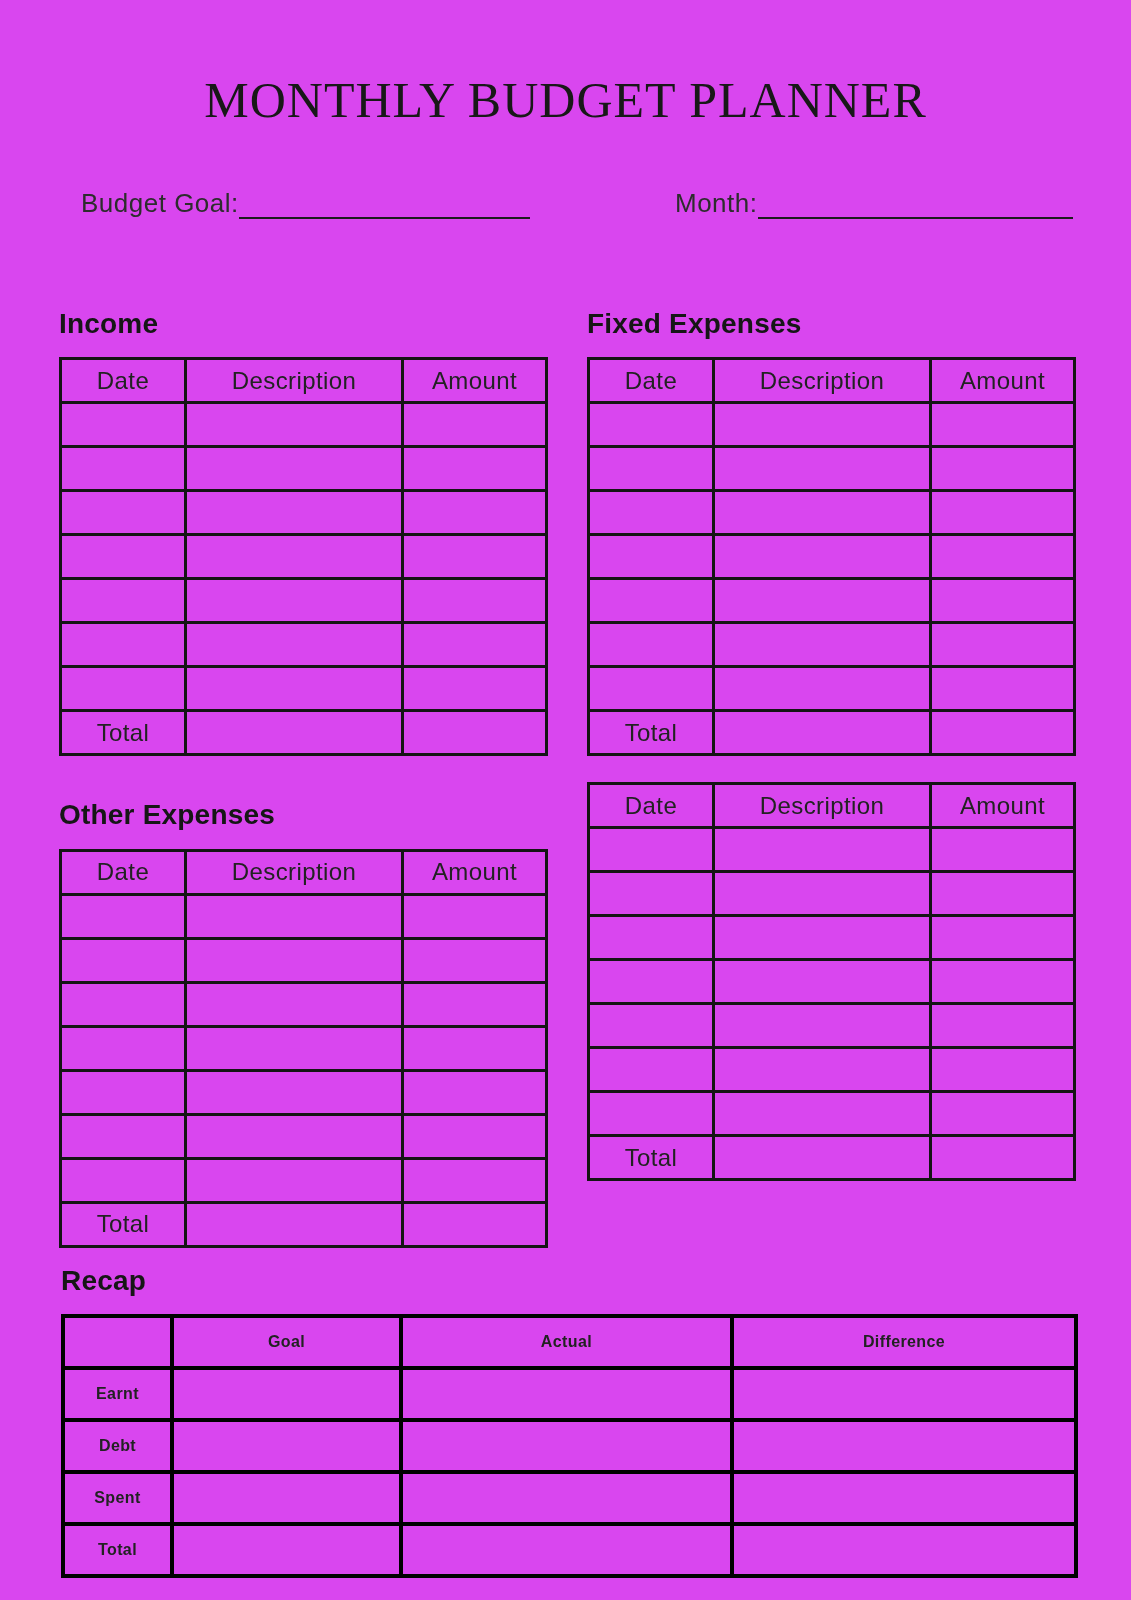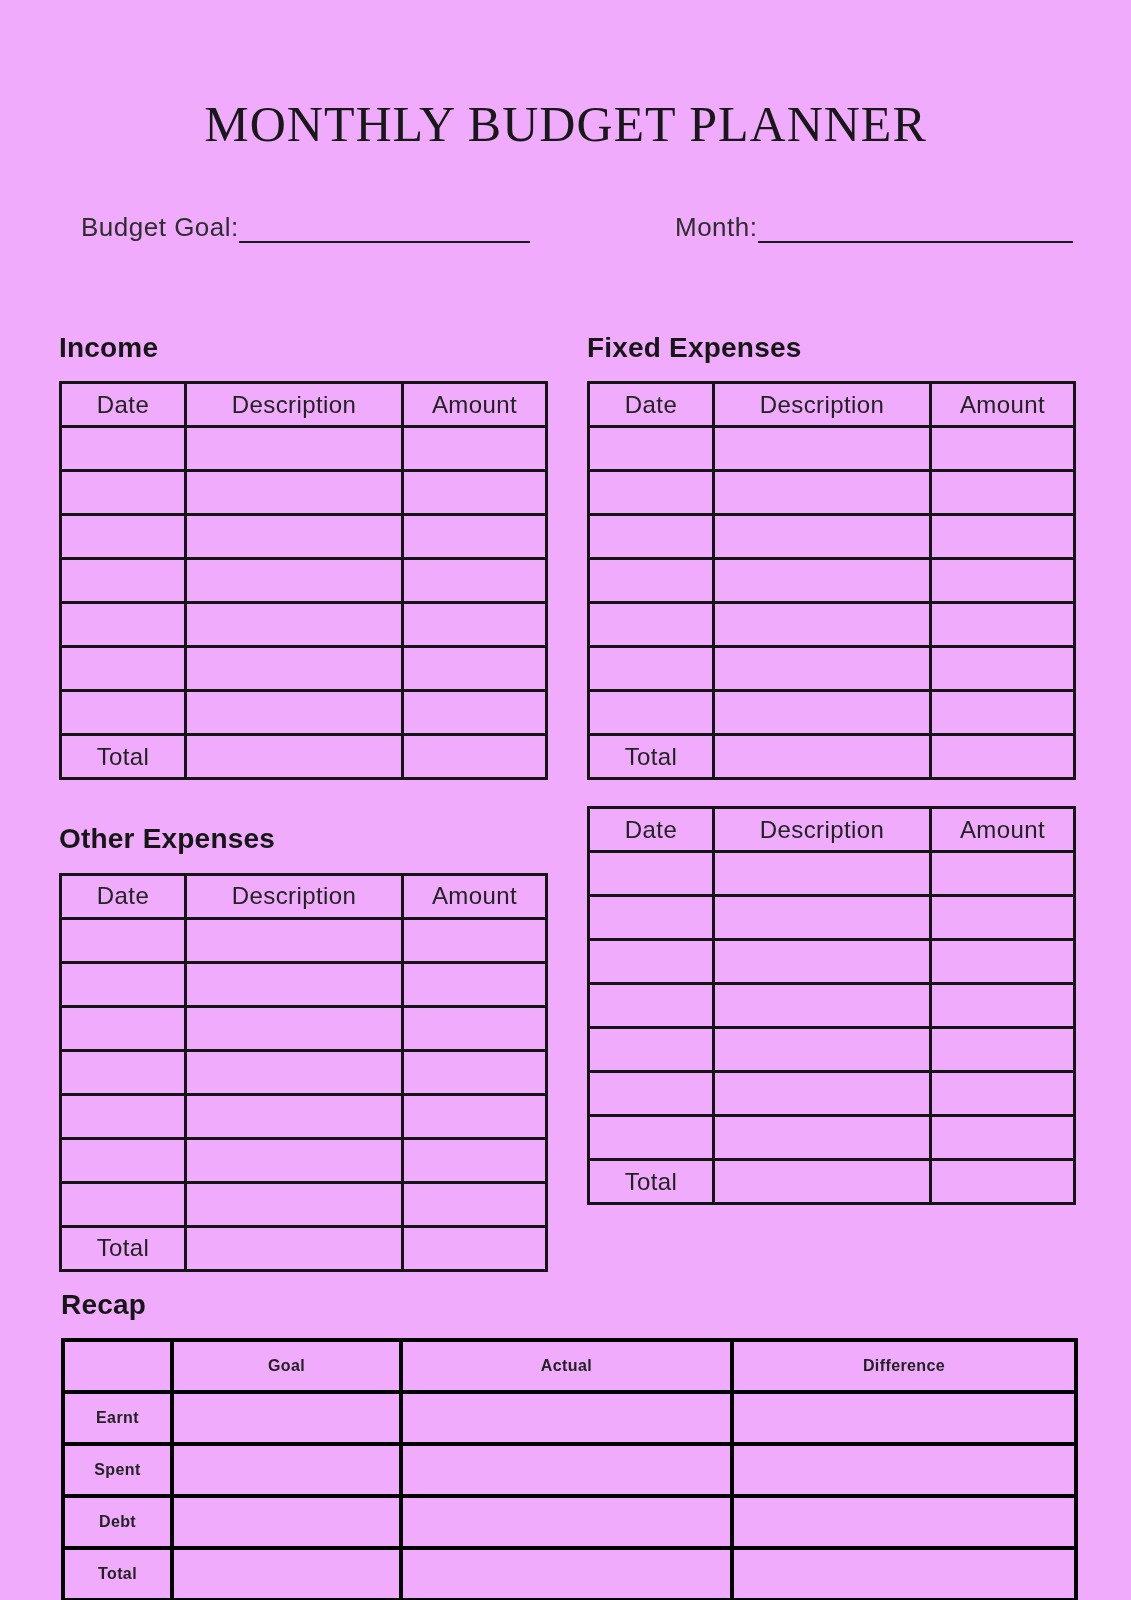--- a/index.html
+++ b/index.html
@@ -5,23 +5,23 @@
   html, body { margin: 0; padding: 0; }
   body {
     background: #f9f6ed;
     font-family: "Liberation Sans", "DejaVu Sans", sans-serif;
     color: #1f1f1f;
   }
   .page {
     position: relative;
     width: 1131px;
     height: 1600px;
-    background: #f0abfc;
+    background: #d946ef;
     box-sizing: border-box;
-    padding-top: 96px;
+    padding-top: 72px;
     overflow: hidden;
   }
   .title {
     margin: 0;
     text-align: center;
     font-family: "Liberation Serif", "DejaVu Serif", serif;
     font-weight: 500;
     font-size: 50px;
     line-height: 1.15;
     letter-spacing: 1px;
@@ -376,27 +376,27 @@
         </tr>
       </thead>
       <tbody>
         <tr>
           <th>Earnt</th>
           <td></td>
           <td></td>
           <td></td>
         </tr>
         <tr>
-          <th>Spent</th>
+          <th>Debt</th>
           <td></td>
           <td></td>
           <td></td>
         </tr>
         <tr>
-          <th>Debt</th>
+          <th>Spent</th>
           <td></td>
           <td></td>
           <td></td>
         </tr>
         <tr>
           <th>Total</th>
           <td></td>
           <td></td>
           <td></td>
         </tr>

